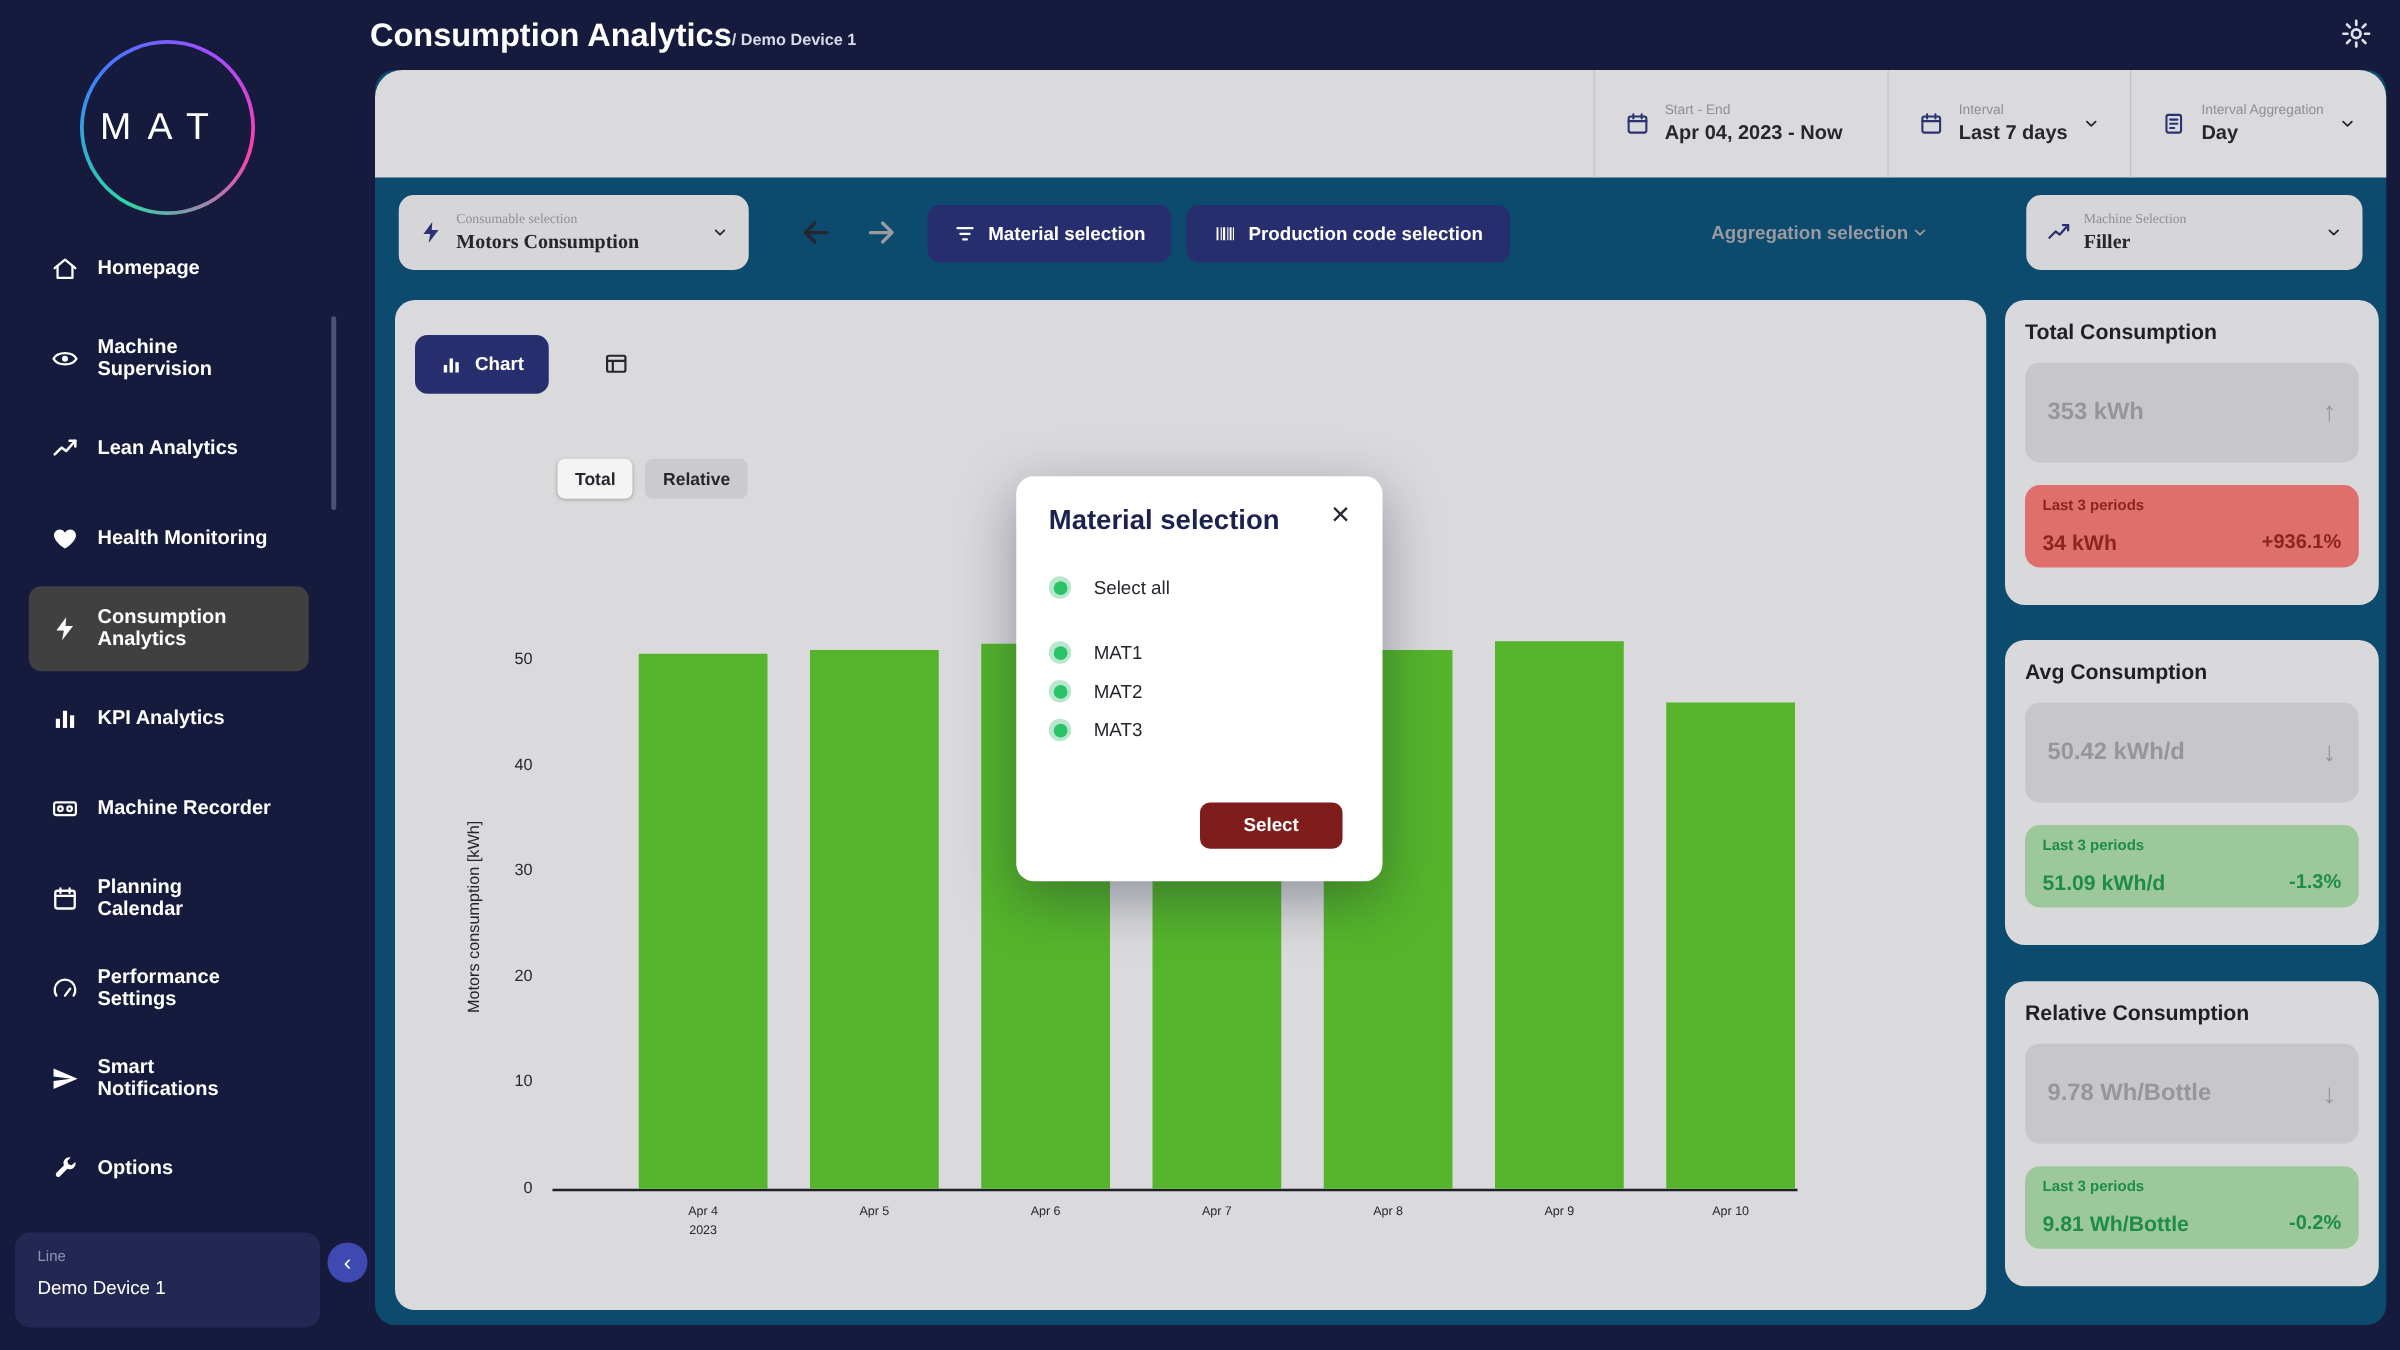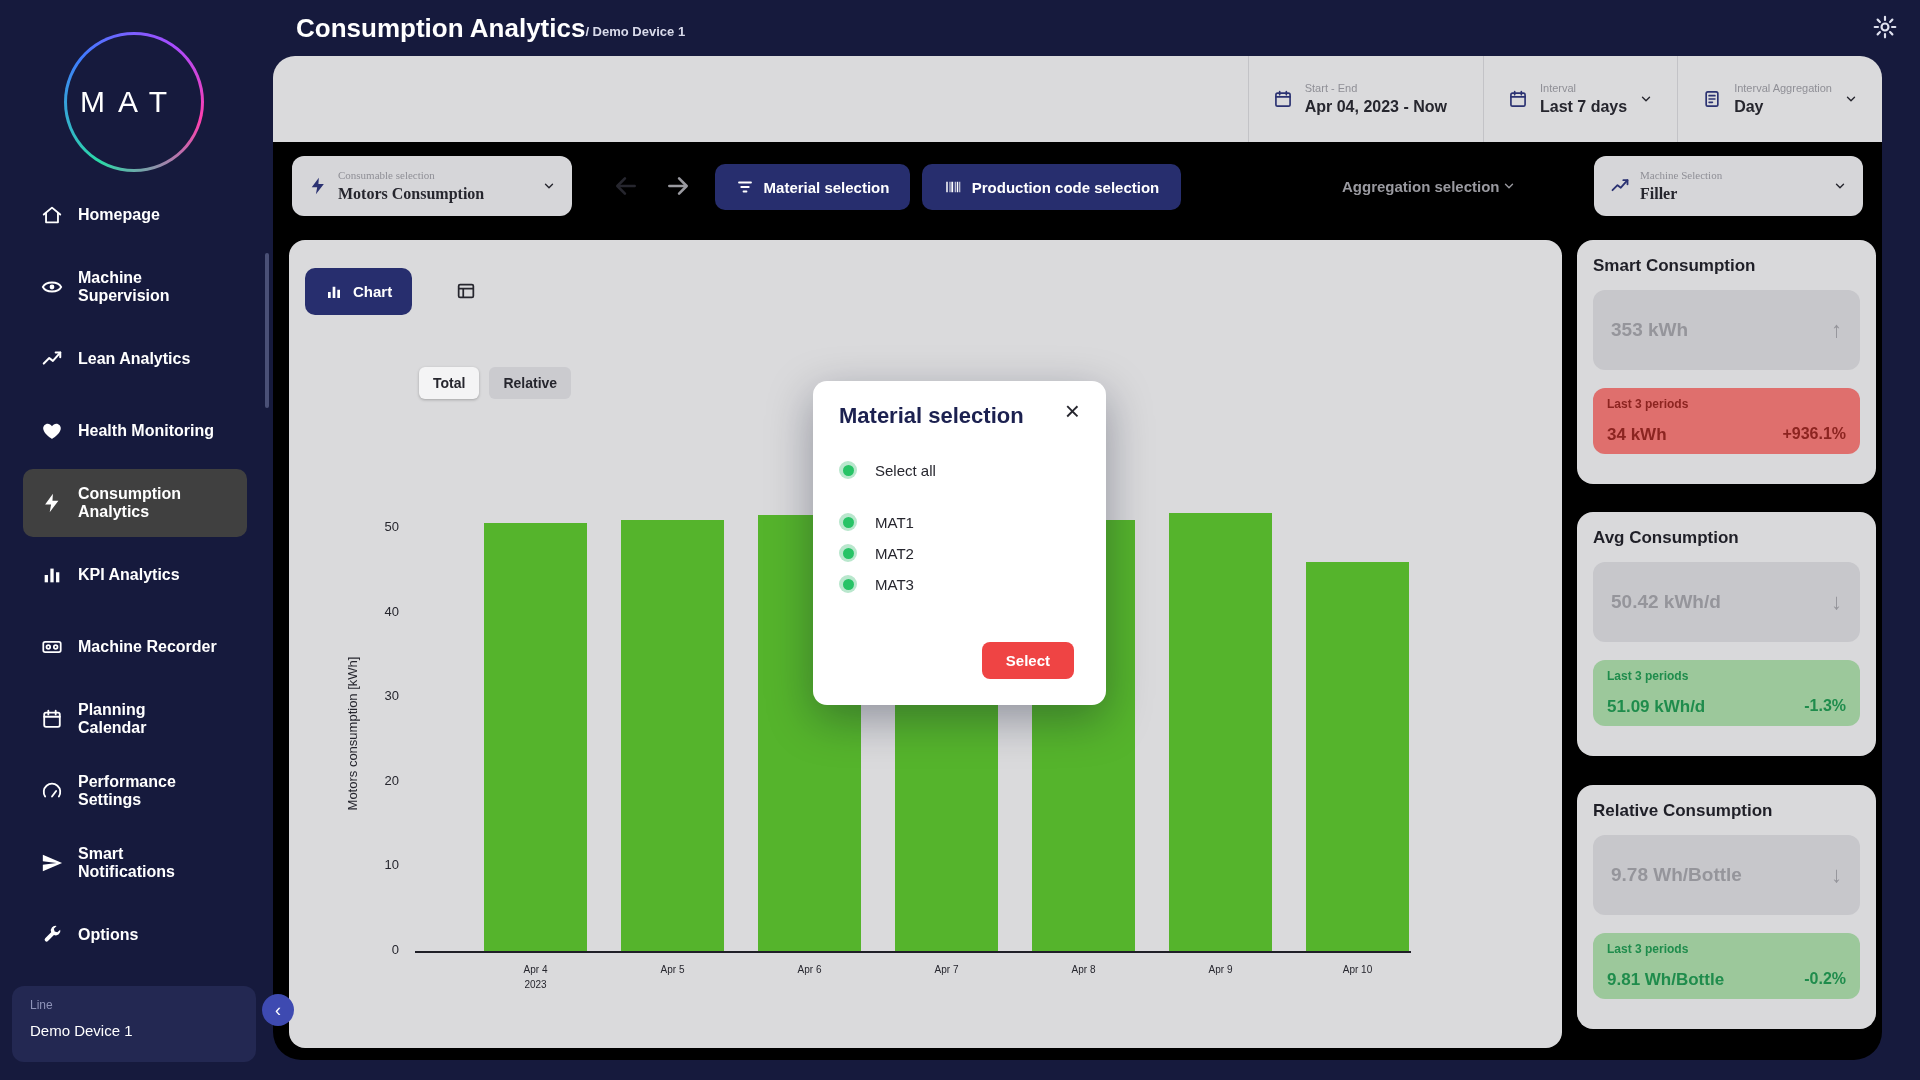--- a/index.html
+++ b/index.html
@@ -27,21 +27,21 @@
   .side-footer .lf-value{font-size:15px;color:#fff;margin-top:10px;}
   .collapse-btn{position:absolute;left:262px;top:994px;width:32px;height:32px;border-radius:50%;border:none;
     background:#3e4ab1;color:#fff;font-size:18px;line-height:30px;text-align:center;cursor:pointer;z-index:9;padding:0;}
   
   .header{position:absolute;left:283px;top:0;right:0;height:56px;display:flex;align-items:center;}
   .page-title{color:#fff;font-size:26px;font-weight:700;margin-left:13px;}
   .breadcrumb{color:#d8daea;font-size:13px;font-weight:600;margin-top:6px;}
   .gear{position:absolute;right:22px;top:14px;width:26px;height:26px;color:#dfe1ee;cursor:pointer;}
   .gear svg{width:26px;height:26px;}
   
-  .main{position:absolute;left:273px;top:56px;width:1609px;height:1004px;background:#000000;border-radius:28px;}
+  .main{position:absolute;left:300px;top:56px;width:1609px;height:1004px;background:#0c4a6e;border-radius:16px;}
   .topstrip{position:absolute;left:0;top:0;right:0;height:86px;background:#dadadc;border-radius:22px 22px 0 0;}
   .tb-group{position:absolute;right:0;top:0;height:86px;display:flex;}
   .tb-item{display:flex;align-items:center;padding:0 24px;border-left:1px solid #c3c3c7;cursor:pointer;}
   .tb-col{display:flex;flex-direction:column;margin-left:12px;margin-right:12px;}
   .tb-label{font-size:11px;color:#8f8f96;}
   .tb-value{font-size:16px;font-weight:600;color:#26262e;margin-top:4px;}
   .icn{display:inline-block;width:20px;height:20px;}
   .icn svg{width:100%;height:100%;display:block;}
   .navy{color:#2b3272;}
   .ink{color:#26262e;}
@@ -91,22 +91,22 @@
     box-shadow:0 14px 45px rgba(10,15,40,.35);padding:22px 26px;box-sizing:border-box;}
   .modal-head{display:flex;align-items:flex-start;justify-content:space-between;}
   .modal-title{margin:0;font-size:22px;font-weight:700;color:#1c2150;}
   .close{border:none;background:transparent;font-size:26px;line-height:20px;color:#26262e;cursor:pointer;padding:0;margin-top:-2px;}
   .opt-row{display:flex;align-items:center;gap:18px;cursor:pointer;}
   .opt-row.first{margin-top:32px;margin-bottom:34px;}
   .opt-row.mat{margin-bottom:13px;}
   .dot{width:18px;height:18px;border-radius:50%;background:#b9e7cd;display:flex;align-items:center;justify-content:center;flex:0 0 18px;}
   .dot-inner{width:11px;height:11px;border-radius:50%;background:#27c366;}
   .opt-label{font-size:15px;color:#26262e;}
-  .select-btn{position:absolute;right:32px;bottom:26px;background:#ef4444;color:#fff;border:none;border-radius:8px;
-    font-family:"Liberation Sans",sans-serif;font-size:15px;font-weight:700;padding:10px 24px;cursor:pointer;}
+  .select-btn{position:absolute;right:32px;bottom:26px;background:#7f1d1d;color:#fff;border:none;border-radius:8px;
+    font-family:"Liberation Sans",sans-serif;font-size:15px;font-weight:700;padding:10px 35px;cursor:pointer;}
 </style>
 </head>
 <body>
 
 <aside class="sidebar">
   <div class="logo-ring">
     <div class="logo-inner">
       <span class="logo-text">MAT</span>
     </div>
   </div>
@@ -407,21 +407,21 @@
       <div class="ytick" style="top: 702px;">0</div>
       <div class="ytick" style="top: 617.4px;">10</div>
       <div class="ytick" style="top: 532.8px;">20</div>
       <div class="ytick" style="top: 448.2px;">30</div>
       <div class="ytick" style="top: 363.6px;">40</div>
       <div class="ytick" style="top: 279px;">50</div>
     </section>
 
   <div class="cards" id="cards">
       <div class="card" style="top: 0px;">
-        <div class="card-title">Smart Consumption</div>
+        <div class="card-title">Total Consumption</div>
         <div class="value-box">
           <span class="v">353 kWh</span>
           <span class="arrow">↑</span>
         </div>
         <div class="sub-box red">
           <span class="sub-label">Last 3 periods</span>
           <span class="sub-value">34 kWh</span>
           <span class="sub-delta">+936.1%</span>
         </div>
       </div>

